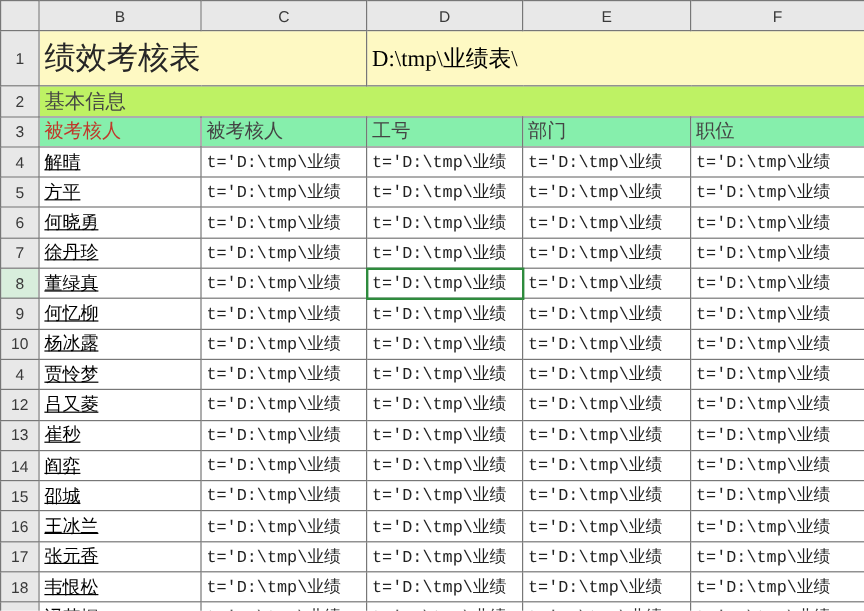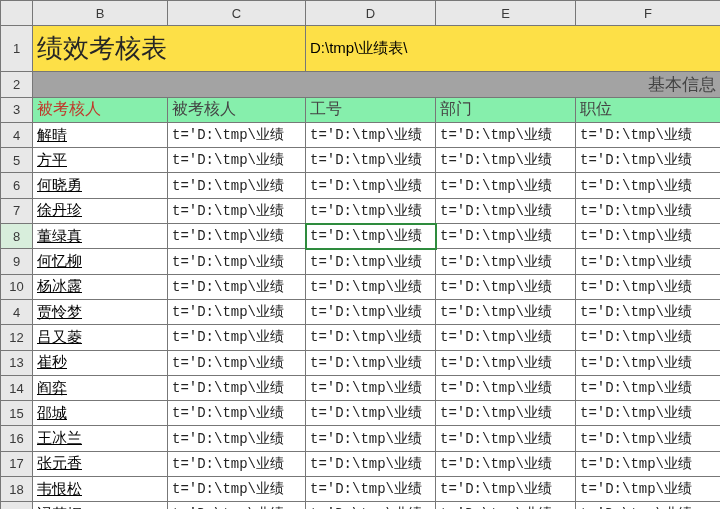--- a/index.html
+++ b/index.html
@@ -4,23 +4,23 @@
 <style>
   *{box-sizing:border-box;margin:0;padding:0;}
   body{font-family:"Microsoft YaHei","SimSun",Arial,sans-serif;font-size:14px;background:#fff;width:720px;height:509px;overflow:hidden;}
   .sheet{border-collapse:collapse;width:100%;table-layout:fixed;}
   .sheet td,.sheet th{border:1px solid #777;height:25.3px;padding:0 4px;overflow:hidden;white-space:nowrap;text-overflow:clip;vertical-align:middle;font-weight:normal;}
   .row-head{width:32px;background:#e8e8e8;text-align:center;color:#3a3a3a;border-right:2px solid #999;font-size:13px;}
   .col-head{background:#e8e8e8;text-align:center;color:#3a3a3a;border-bottom:2px solid #999;height:21px;font-size:13px;}
   .corner{background:#e8e8e8;border-right:2px solid #999;border-bottom:2px solid #999;}
   .r1{height:46px;}
   .title{font-size:26px;font-weight:bold;font-family:"KaiTi","STKaiti",serif;color:#262626;}
-  .banner{background:#fde047;}
-  .path{font-family:Liberation Sans, sans-serif;font-weight:bold;font-size:15px;margin-top:11px;}
-  .section-head{background:#a3a3a3;font-family:"KaiTi","STKaiti",serif;font-size:17px;color:#444;font-weight:bold;text-align:right;}
+  .banner{background:#fef9c3;}
+  .path{font-family:Liberation Serif, serif;font-weight:bold;font-size:19px;margin-top:11px;}
+  .section-head{background:#bef264;font-family:"KaiTi","STKaiti",serif;font-size:17px;color:#444;font-weight:bold;}
   .hdr{background:#86efac;font-family:"KaiTi","STKaiti",serif;font-size:16px;color:#444;font-weight:bold;}
   .red{color:#c0392b;}
   .mono{font-family:Consolas,"Courier New",monospace;font-size:14px;color:#222;}
   .name{font-family:"SimSun",serif;font-size:15px;text-decoration:underline;}
   .sel-row{background:#d8eedc;}
   .cell-sel{outline:2px solid #2e8b3d;outline-offset:-1px;background:#fff;}
   col.cB{width:135px;}
   col.cC{width:138px;}
   col.cD{width:130px;}
   col.cE{width:140px;}

